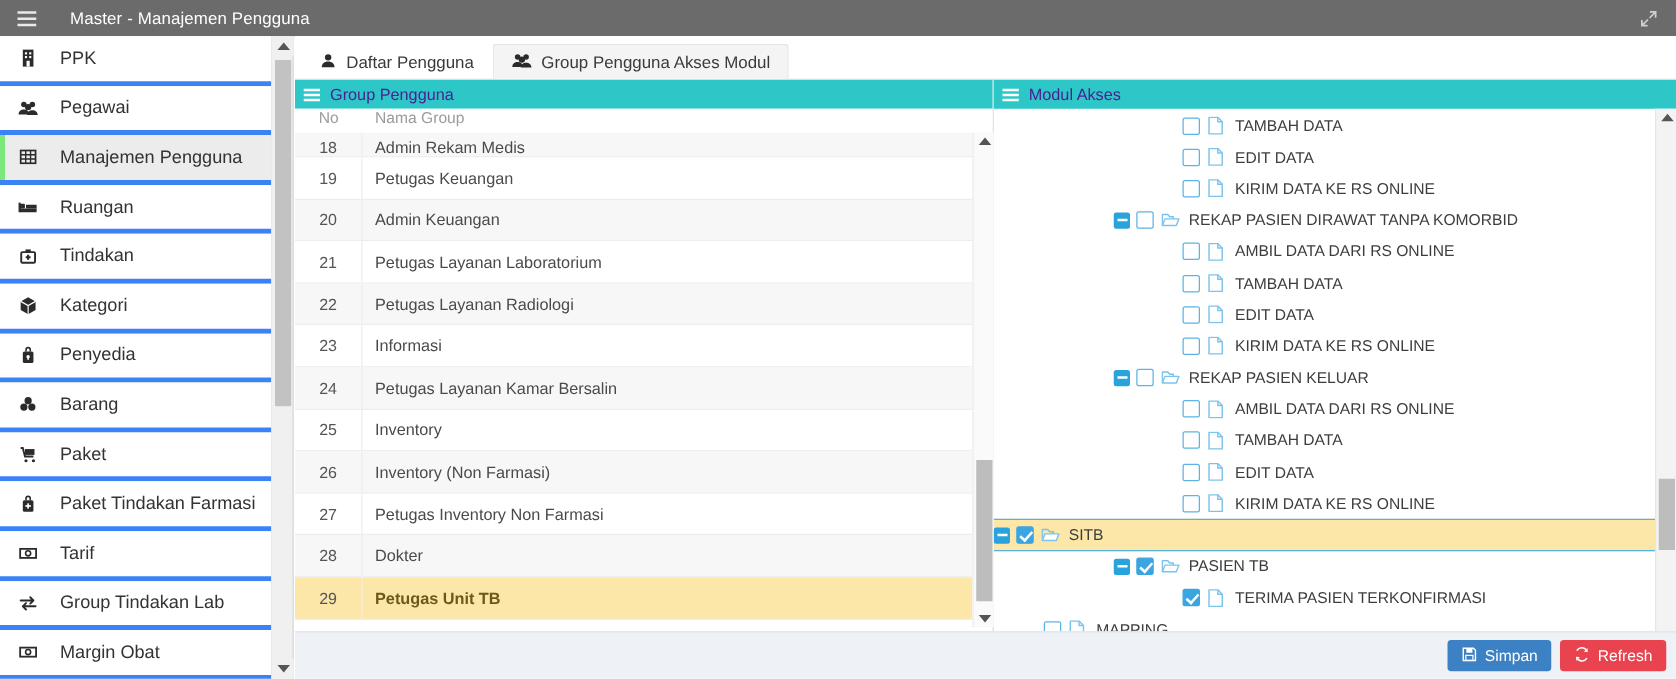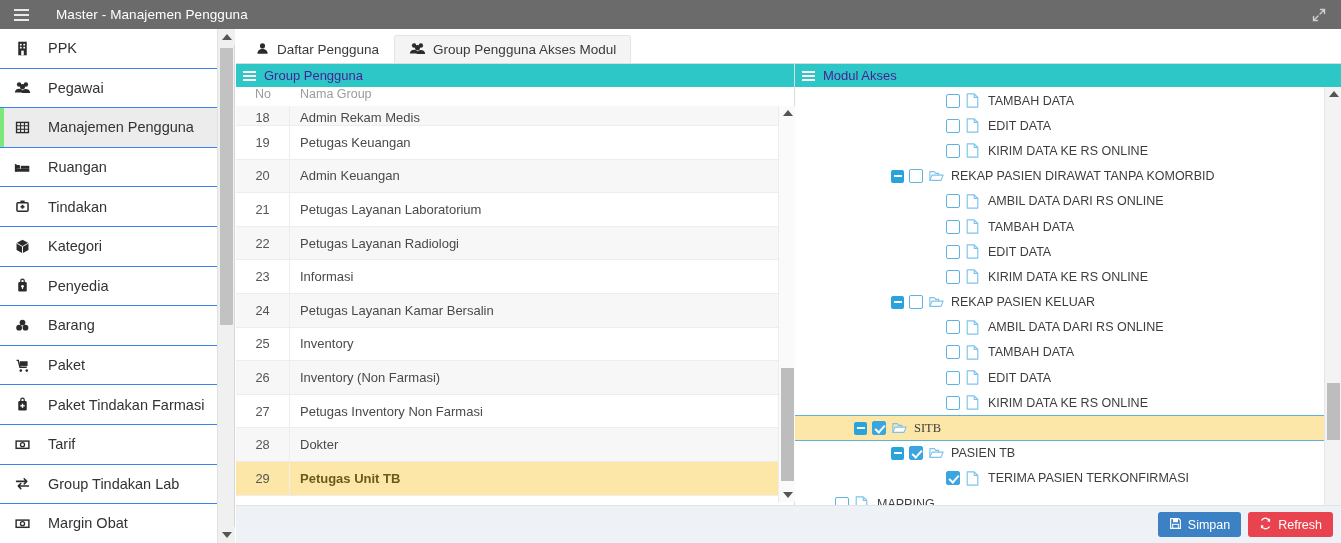--- a/index.html
+++ b/index.html
@@ -35,21 +35,21 @@
     position: absolute; top: 29px; left: 0;
     width: 218px; height: 514px;
     background: #ffffff;
     overflow: hidden;
     border-right: 1px solid #e2e2e2;
   }
   .side-item {
     position: relative;
     height: 39.6px;
     display: flex; align-items: center;
-    border-bottom: 1px solid #3b82f6;
+    border-bottom: 4px solid #3b82f6;
     padding-left: 14px;
     background: #ffffff;
   }
   .side-item.active { background: #ececec; }
   .side-item.active::before {
     content: ""; position: absolute; left: 0; top: 0;
     width: 4px; height: 100%; background: #7ce87c;
   }
   .side-item .ico {
     width: 34px; display: flex; align-items: center; justify-content: flex-start;
@@ -592,21 +592,21 @@
             <span class="togspace"></span>
             <span class="cbx"></span>
             <span class="ficon">
               <svg width="13" height="15" viewBox="0 0 14 17">
                 <path d="M1 1h8l4 4v11H1z" fill="#fff" stroke="#7cc3ec" stroke-width="1.3" stroke-linejoin="round"></path>
                 <path d="M9 1v4h4" fill="none" stroke="#7cc3ec" stroke-width="1.3"></path>
               </svg>
             </span>
             <span class="tlabel">KIRIM DATA KE RS ONLINE</span>
           </div>
-          <div class="tnode sel" style="padding-left: 59px; font-family: Liberation Serif, serif;">
+          <div class="tnode sel" style="">
             <span class="tog">
               <i></i>
             </span>
             <span class="cbx on"></span>
             <span class="ficon">
               <svg width="15" height="14" viewBox="0 0 17 14">
                 <path d="M1 12V2h5l1.6 2H11v2" fill="none" stroke="#7cc3ec" stroke-width="1.3" stroke-linejoin="round"></path>
                 <path d="M1 12l2.4-6H16l-2.4 6z" fill="#fff" stroke="#7cc3ec" stroke-width="1.3" stroke-linejoin="round"></path>
               </svg>
             </span>

